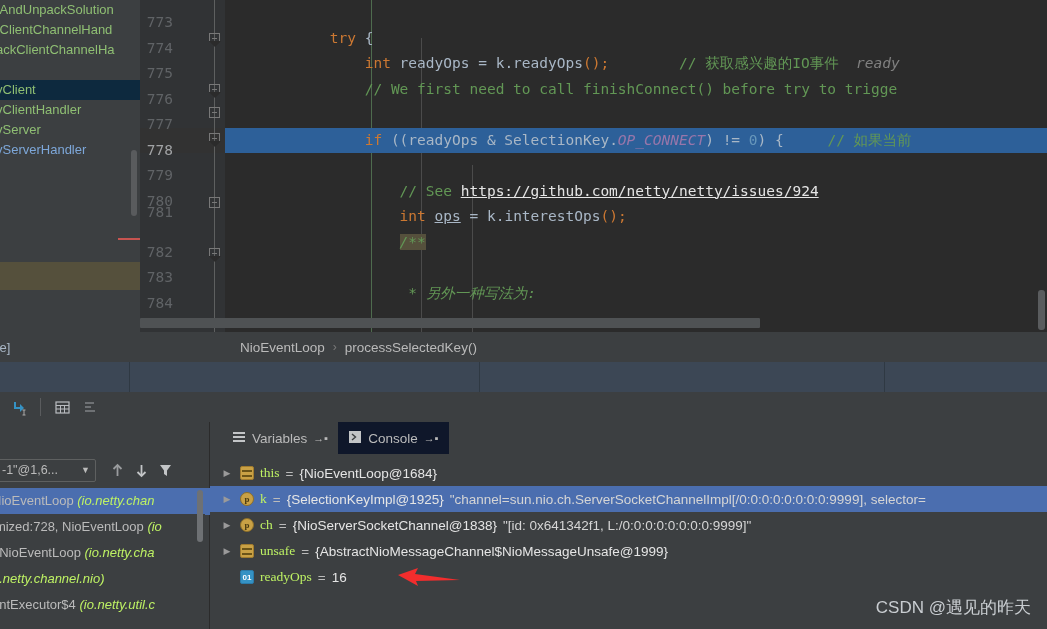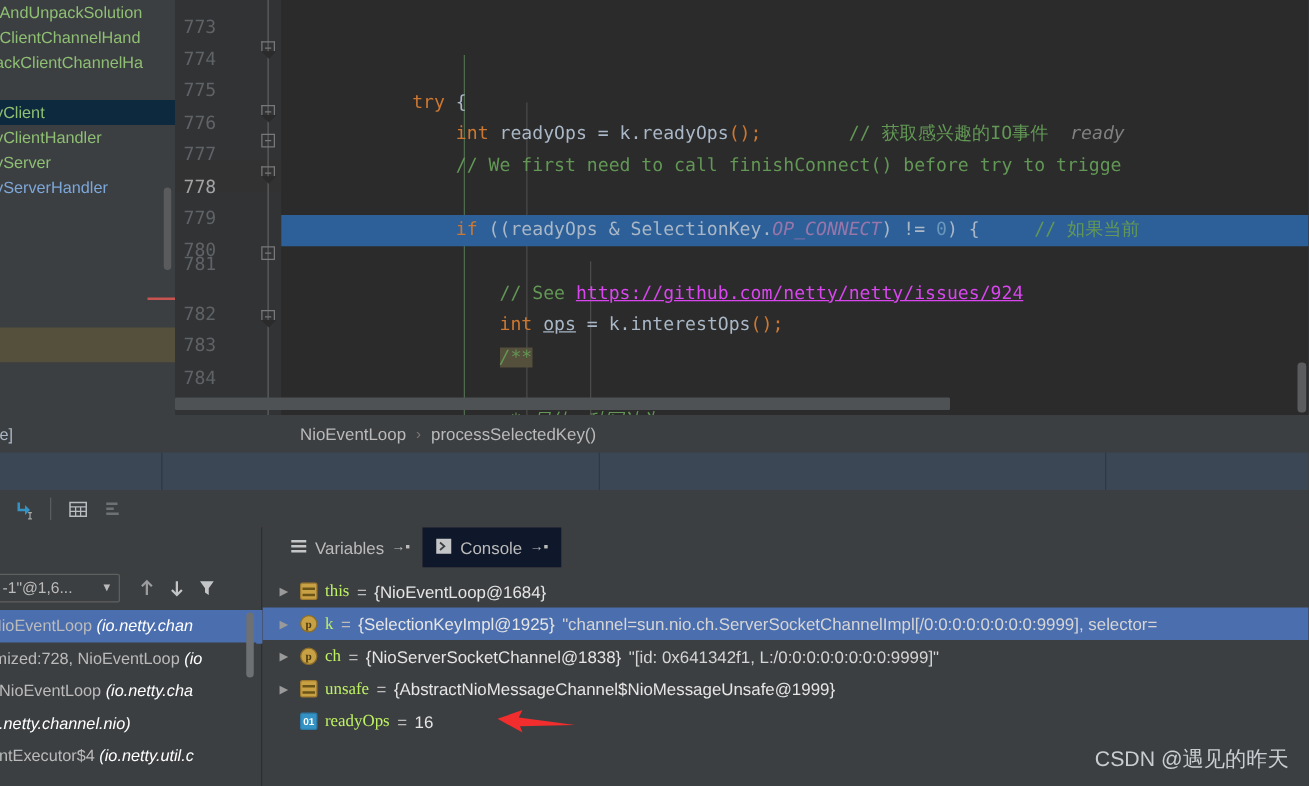--- a/index.html
+++ b/index.html
@@ -48,21 +48,21 @@
   
   .editor {
     position: absolute; left: 140px; top: 0; right: 0; height: 332px;
     background: #2B2B2B; overflow: hidden;
   }
   .gutter {
     position: absolute; left: 0; top: 0; width: 85px; height: 332px;
     background: #313335;
   }
   .code-area {
-    position: absolute; left: 85px; top: 0; right: 0; height: 332px; margin-top: 44px;
+    position: absolute; left: 85px; top: 0; right: 0; height: 332px;
   }
   .line {
     position: relative; height: 25.5px; line-height: 25.5px;
     white-space: pre;
     font-family: "DejaVu Sans Mono", monospace; font-size: 14.5px;
   }
   .lnum {
     position: absolute; right: 52px; height: 25.5px; line-height: 25.5px;
     font-family: "DejaVu Sans Mono", monospace; font-size: 14.5px;
     color: #606366; text-align: right; width: 44px;
@@ -100,21 +100,21 @@
     position: absolute; left: 0; right: 0; height: 25.5px;
     background: #2D6099;
   }
   
   .kw  { color: #CC7832; }
   .txt { color: #A9B7C6; }
   .cmt { color: #629755; }
   .cmt-i { color: #629755; font-style: italic; }
   .num { color: #6897BB; }
   .stat{ color: #9876AA; font-style: italic; }
-  .lnk { color: #d946ef; text-decoration: underline; text-align: right; }
+  .lnk { color: #e5e5e5; text-decoration: underline; text-align: right; }
   .hlt { background: #55503C; }
   .fielditalic { color: #A9B7C6; text-decoration: underline; }
   .gray-i { color: #808080; font-style: italic; }
 
   .ed-hscroll {
     position: absolute; left: 0; top: 318px; width: 620px; height: 10px;
     background: #4F5254; border-radius: 1px;
   }
   .ed-vscroll {
     position: absolute; right: 2px; top: 290px; width: 7px; height: 40px;
@@ -170,21 +170,21 @@
     font-size: 12.5px; color: #BBBBBB; white-space: nowrap; overflow: hidden;
     margin-left: -8px;
   }
   .frames-list { position: absolute; left: 0; top: 66px; width: 210px; bottom: 0; }
   .frame-row {
     height: 26px; line-height: 26px; font-size: 13px;
     color: #BBBBBB; white-space: nowrap; overflow: hidden;
     padding-left: 2px; margin-left: -10px;
   }
   .frame-row.selected { background: #4B6EAF; }
-  .frame-pkg { color: #ffffff; font-style: italic; }
+  .frame-pkg { color: #bef264; font-style: italic; }
   .frames-scroll {
     position: absolute; left: 197px; top: 68px; width: 6px; height: 52px;
     background: #6E7174; border-radius: 3px;
   }
   .frames-rightmark {
     position: absolute; left: 205px; top: 66px; width: 5px; height: 27px;
     background: #4B6EAF;
   }
 
   

